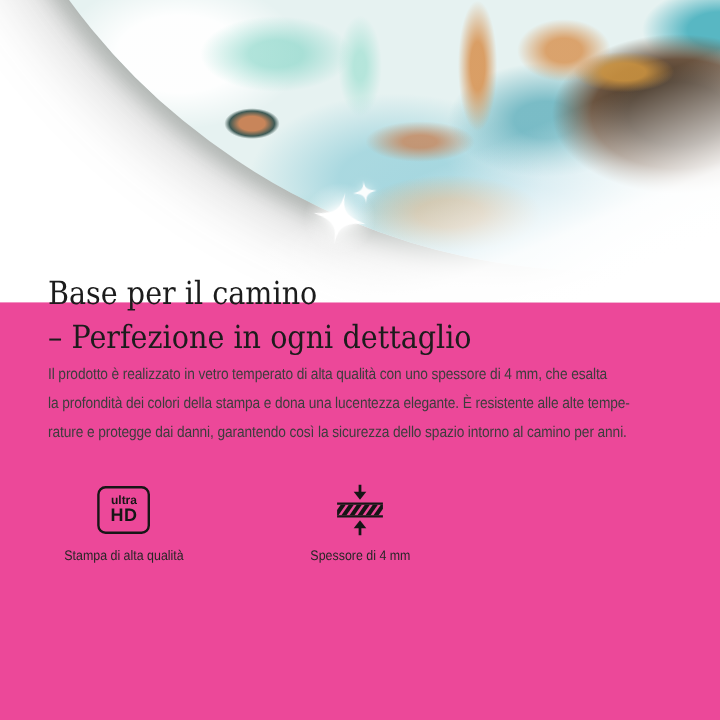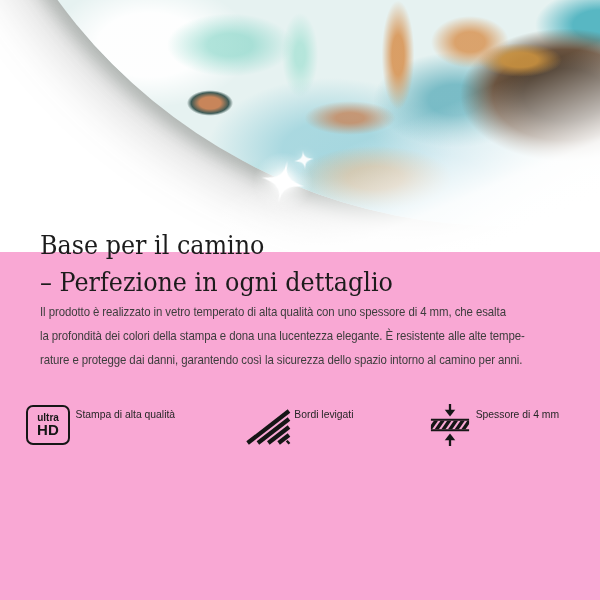--- a/index.html
+++ b/index.html
@@ -1,16 +1,16 @@
 <!DOCTYPE html>
 <html><head>
 <meta charset="utf-8">
 <style>
   html,body{margin:0;padding:0;background:#fff;}
-  .page{position:relative;width:600px;height:600px;background:#f9a8d4;overflow:hidden;
+  .page{position:relative;width:600px;height:600px;background:#ec4899;overflow:hidden;
         font-family:"Liberation Sans",sans-serif;}
 
   
   .hero{position:absolute;left:0;top:0;width:600px;height:252px;overflow:hidden;background:#ffffff;}
   .shadow{position:absolute;width:1112px;height:1112px;border-radius:50%;}
   .shadow.soft{left:-75px;top:-866px;background:rgba(60,60,60,0.18);filter:blur(24px);}
   .shadow.tight{left:-59px;top:-879px;background:rgba(70,85,75,0.30);filter:blur(8px);}
   .glass-edge{position:absolute;left:0;top:0;width:600px;height:252px;
     background:linear-gradient(115deg,#e4f2e7 8%,#a4cdb0 30%,#6fa287 48%,#c2dcc8 64%,#eaf5ec 82%);
     clip-path:circle(555px at 507px -329px);}
@@ -47,21 +47,21 @@
   .title{position:absolute;left:40px;top:226px;margin:0;font-family:"DejaVu Serif",serif;
     font-weight:400;font-size:26.5px;color:#1c1c1c;}
   .t-line{display:block;white-space:nowrap;line-height:37px;transform:scaleX(.9);transform-origin:left center;}
   .desc{position:absolute;left:40px;top:300px;}
   .d-line{white-space:nowrap;font-size:13px;line-height:24px;color:#3d3d3d;letter-spacing:-0.1px;
     transform:scaleX(.88);transform-origin:left center;}
 
   
   .features{position:absolute;left:5px;top:400px;width:590px;display:grid;
     grid-template-columns:repeat(3,1fr);row-gap:16px;justify-items:center;}
-  .feature{display:flex;}
+  .feature{display:flex;flex-direction:column;}
   .icon-box{height:50px;display:flex;align-items:center;justify-content:center;}
   .icon-box svg{stroke:#161616;fill:none;}
   .f-label{margin-top:8px;font-size:11.5px;color:#262626;white-space:nowrap;
     transform:scaleX(.9);transform-origin:center;}
   .hd-box{width:40px;height:36px;border:2.6px solid #161616;border-radius:7px;
     display:flex;flex-direction:column;align-items:center;justify-content:center;color:#161616;}
   .hd-top{font-size:10px;font-weight:700;line-height:10px;}
   .hd-bottom{font-size:15px;font-weight:700;line-height:14px;letter-spacing:.3px;}
 </style>
 </head>
@@ -103,32 +103,20 @@
         <div class="hd-box">
           <span class="hd-top">ultra</span>
           <span class="hd-bottom">HD</span>
         </div>
       </div>
       <div class="f-label">Stampa di alta qualità</div>
     </div>
 
 
 
-    <div class="feature">
-      <div class="icon-box">
-        <svg width="48" height="44" viewBox="0 0 48 44" stroke-width="4.2" stroke-linecap="butt">
-          <line x1="4.6" y1="40" x2="46" y2="8"></line>
-          <line x1="14.9" y1="40" x2="46" y2="16"></line>
-          <line x1="25.3" y1="40" x2="46" y2="24"></line>
-          <line x1="35.6" y1="40" x2="46" y2="32"></line>
-          <line x1="44.2" y1="40" x2="46" y2="38.5"></line>
-        </svg>
-      </div>
-      <div class="f-label">Bordi levigati</div>
-    </div>
 
     <div class="feature">
       <div class="icon-box">
         <svg width="42" height="46" viewBox="0 0 44 46" stroke-width="2.2" stroke-linecap="butt">
           <defs>
               <clipPath id="barclip">
                 <rect x="2" y="18.5" width="40" height="9"></rect>
               </clipPath>
             </defs>
           <line x1="2" y1="17.5" x2="42" y2="17.5" stroke-width="2"></line>

